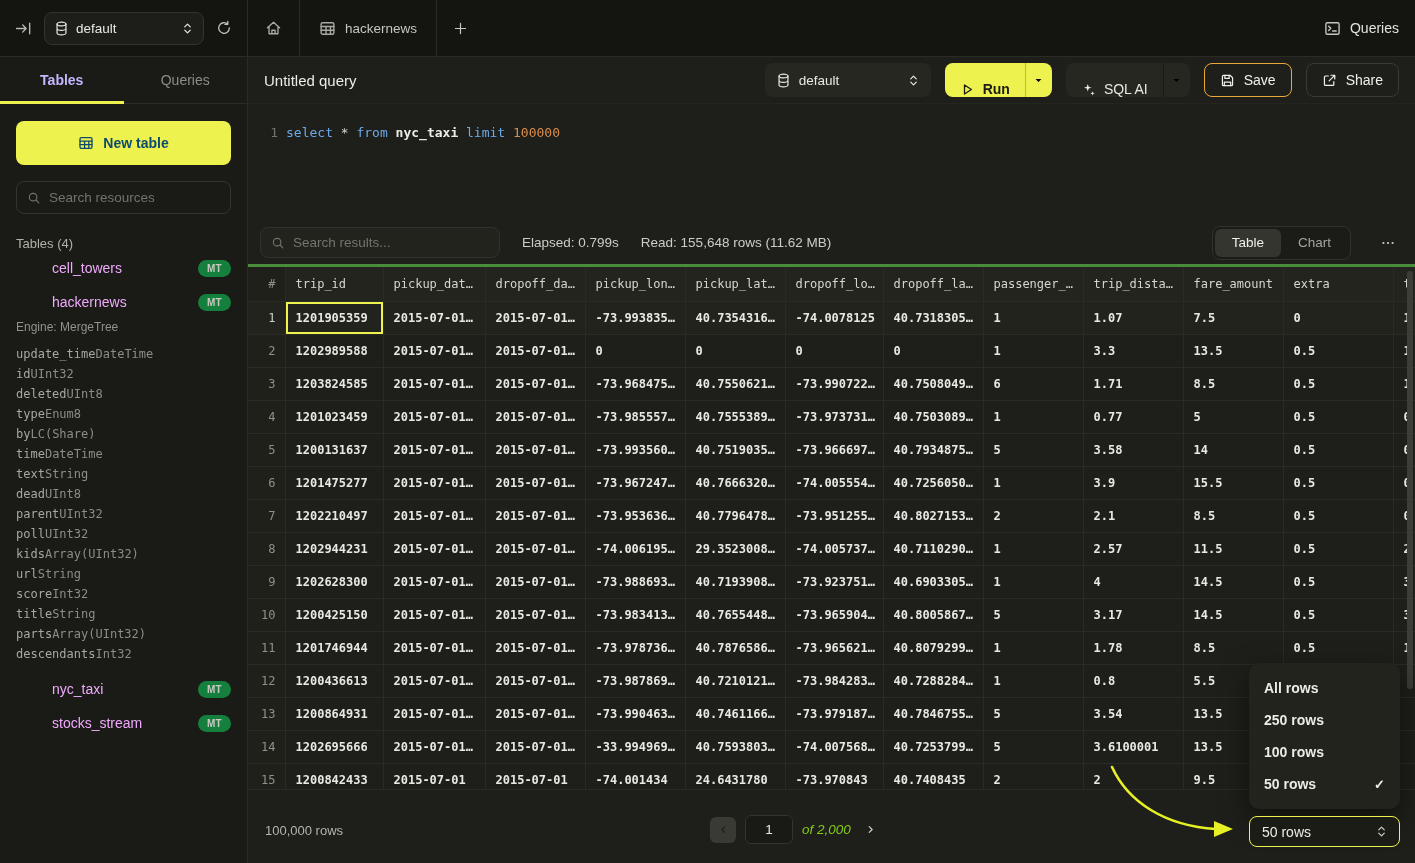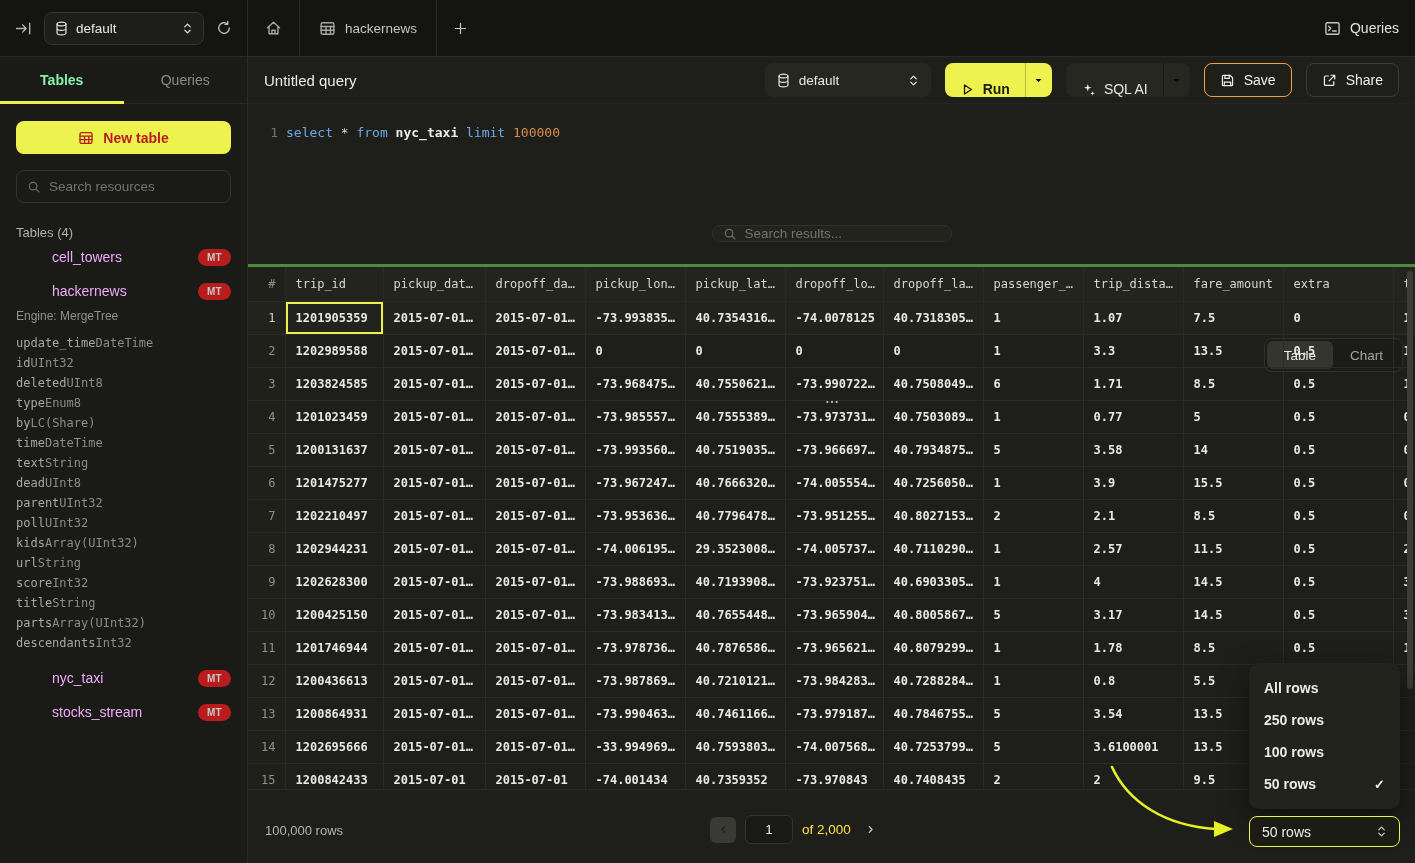--- a/index.html
+++ b/index.html
@@ -42,31 +42,31 @@
   .tab.active::after{content:"";position:absolute;left:0;right:0;bottom:-1px;height:1px;background:var(--bg-main);}
   .dot{width:8px;height:8px;border-radius:50%;background:var(--dirty-dot-green);margin-left:6px;}
   .tab-new{display:flex;align-items:center;justify-content:center;width:46px;height:56px;color:#c6c6bf;cursor:pointer;}
   .topbar-queries{position:absolute;right:16px;top:0;height:56px;display:flex;align-items:center;gap:9px;color:#e3e3dd;font-size:14px;cursor:pointer;}
   .topbar-queries .icon{color:#c6c6bf;}
 
   
   .sidebar{position:absolute;left:0;top:57px;width:248px;bottom:0;background:var(--bg-sidebar);border-right:1px solid var(--border);z-index:1;}
   .side-tabs{height:47px;border-bottom:1px solid var(--border);display:flex;position:relative;}
   .side-tab{flex:1;display:flex;align-items:center;justify-content:center;font-size:14px;color:var(--txt-muted);cursor:pointer;}
-  .side-tab.active{color:#86efac;font-weight:600;}
+  .side-tab.active{color:#c4b5fd;font-weight:600;}
   .side-underline{position:absolute;left:0;bottom:-1px;width:124px;height:3px;background:var(--accent-yellow);}
-  .new-table-btn{margin:17px 16px 0;height:33px;border-radius:8px;background:var(--accent-yellow);color:#b91c1c;display:flex;align-items:center;justify-content:center;gap:9px;font-size:14px;font-weight:600;cursor:pointer;}
+  .new-table-btn{margin:17px 16px 0;height:44px;border-radius:8px;background:var(--accent-yellow);color:#0c4a6e;display:flex;align-items:center;justify-content:center;gap:9px;font-size:14px;font-weight:600;cursor:pointer;}
   .search-box{margin:16px 16px 0;height:33px;border:1px solid var(--border-soft);border-radius:8px;display:flex;align-items:center;gap:8px;padding:0 10px;color:#74746d;}
   .search-box input{flex:1;background:transparent;border:none;outline:none;color:var(--txt);font:inherit;font-size:13.5px;}
   .search-box input::placeholder{color:#74746d;}
   .section-label{margin:22px 16px 0;font-size:13px;color:#b2b2aa;}
   .tbl-item{margin:0 16px;height:34px;display:flex;align-items:center;justify-content:space-between;cursor:pointer;}
   .tbl-item:first-of-type{margin-top:3px;}
   .tbl-item .nm{font-size:14px;font-weight:400;color:#f0abfc;margin-left:36px;}
-  .badge{background:#b91c1c;color:#c9c9c1;font-size:10px;font-weight:700;padding:3px 9px;border-radius:999px;letter-spacing:.3px;}
+  .badge{background:#15803d;color:#c9c9c1;font-size:10px;font-weight:700;padding:3px 9px;border-radius:999px;letter-spacing:.3px;}
   .engine-line{margin:0 16px;font-size:12px;color:#92928b;padding-top:1px;}
   .schema{margin:10px 16px 8px;font-family:"DejaVu Sans Mono",monospace;font-size:12px;}
   .schema-row{display:flex;line-height:20px;}
   .schema-name{color:#a8a8a1;}
   .schema-type{color:#8d8d86;}
 
   
   .main{position:absolute;left:248px;top:57px;right:0;bottom:0;background:var(--bg-main);}
   .query-header{height:47px;display:flex;align-items:center;padding:0 16px;border-bottom:1px solid #252520;}
   .query-title{font-size:15px;color:#ecece6;}
@@ -85,21 +85,21 @@
   .share-btn{border:1px solid #3b3b35;}
 
   .editor{height:121px;position:relative;font-family:"DejaVu Sans Mono",monospace;font-size:13px;}
   .gutter{position:absolute;left:0;top:21px;width:30px;text-align:right;color:#75756e;}
   .code-line{position:absolute;left:38px;top:21px;white-space:pre;color:#d6d6cf;}
   .tok-keyword{color:var(--sql-keyword-blue);}
   .tok-identifier{color:#ecece6;font-weight:700;}
   .tok-number{color:var(--sql-number-orange);}
   .tok-plain{color:#d6d6cf;}
 
-  .results-toolbar{height:39px;display:flex;align-items:center;padding:0 12px 4px;gap:22px;flex-direction:column;}
+  .results-toolbar{height:39px;display:flex;align-items:center;padding:0 12px 4px;gap:22px;}
   .search-results{width:240px;height:31px;background:#23231e;border:1px solid #32322c;border-radius:8px;display:flex;align-items:center;gap:8px;padding:0 10px;color:#74746d;}
   .search-results input{flex:1;background:transparent;border:none;outline:none;color:var(--txt);font:inherit;font-size:13.5px;}
   .search-results input::placeholder{color:#74746d;}
   .stat{font-size:13.5px;color:#cdcdc6;}
   .seg-control{margin-left:auto;display:flex;background:#1b1b17;border:1px solid #32322c;border-radius:8px;padding:2px;}
   .seg-btn{height:28px;display:flex;align-items:center;padding:0 17px;border-radius:6px;font-size:13.5px;color:var(--txt-dim);cursor:pointer;}
   .seg-btn.active{background:#35352f;color:#f0f0ea;}
   .ellipsis-btn{width:30px;display:flex;justify-content:center;color:#cfcfc8;cursor:pointer;}
 
   .green-bar{height:3px;background:var(--success-green);}
@@ -112,21 +112,21 @@
   table.results tr.first-row td{background:#23231e;}
   table.results tr.first-row td.rownum{background:#23231e;color:#cfcfc8;}
   td.selected-cell{box-shadow:inset 0 0 0 2px var(--accent-yellow);}
   .scroll-thumb{position:absolute;right:2px;top:4px;width:6px;height:418px;border-radius:3px;background:#3d3d37;}
 
   .footer{position:absolute;left:0;right:0;bottom:0;height:74px;border-top:1px solid var(--border);background:var(--bg-main);}
   .row-count{position:absolute;left:17px;top:33px;font-size:13px;color:#b4b4ac;}
   .pager{position:absolute;left:462px;top:25px;display:flex;align-items:center;gap:9px;}
   .pg-prev{width:26px;height:26px;border-radius:6px;background:#3a3a34;color:#201f1b;display:flex;align-items:center;justify-content:center;cursor:default;}
   .pg-input{width:48px;height:29px;border-radius:6px;background:#191915;border:1px solid var(--border-soft);color:var(--txt);text-align:center;font:inherit;font-size:13.5px;outline:none;}
-  .pg-total{font-size:13.5px;color:#fde047;}
+  .pg-total{font-size:13.5px;color:#84cc16;font-style:italic;}
   .pg-next{width:22px;display:flex;justify-content:center;color:#cfcfc8;cursor:pointer;}
 
   
   .popup{position:absolute;left:1249px;top:663px;width:151px;background:#23231e;border-radius:10px;padding:9px 0;box-shadow:0 10px 28px rgba(0,0,0,.5);z-index:5;}
   .menu-item{height:32px;display:flex;align-items:center;justify-content:space-between;padding:0 15px;font-size:14px;color:#ecece6;cursor:pointer;font-weight:bold;}
   .menu-check{color:#ecece6;font-size:13px;}
   .pagesize{position:absolute;left:1249px;top:816px;width:151px;height:31px;border:1.5px solid var(--accent-yellow);border-radius:8px;background:#1c1c17;display:flex;align-items:center;justify-content:space-between;padding:0 12px;font-size:14px;color:#ecece6;cursor:pointer;z-index:5;}
   .pagesize .icon{color:#cfcfc8;}
   .arrow-overlay{position:absolute;inset:0;pointer-events:none;z-index:6;}
 </style>
@@ -656,21 +656,21 @@
               <td>13.5</td>
               <td></td>
               <td></td>
             </tr>
             <tr>
               <td class="rownum">15</td>
               <td>1200842433</td>
               <td>2015-07-01</td>
               <td>2015-07-01</td>
               <td>-74.001434</td>
-              <td>40.7359352</td>
+              <td>24.6431780</td>
               <td>-73.970843</td>
               <td>40.7408435</td>
               <td>2</td>
               <td>2</td>
               <td>9.5</td>
               <td></td>
               <td></td>
             </tr>
           </tbody>
         </table>

